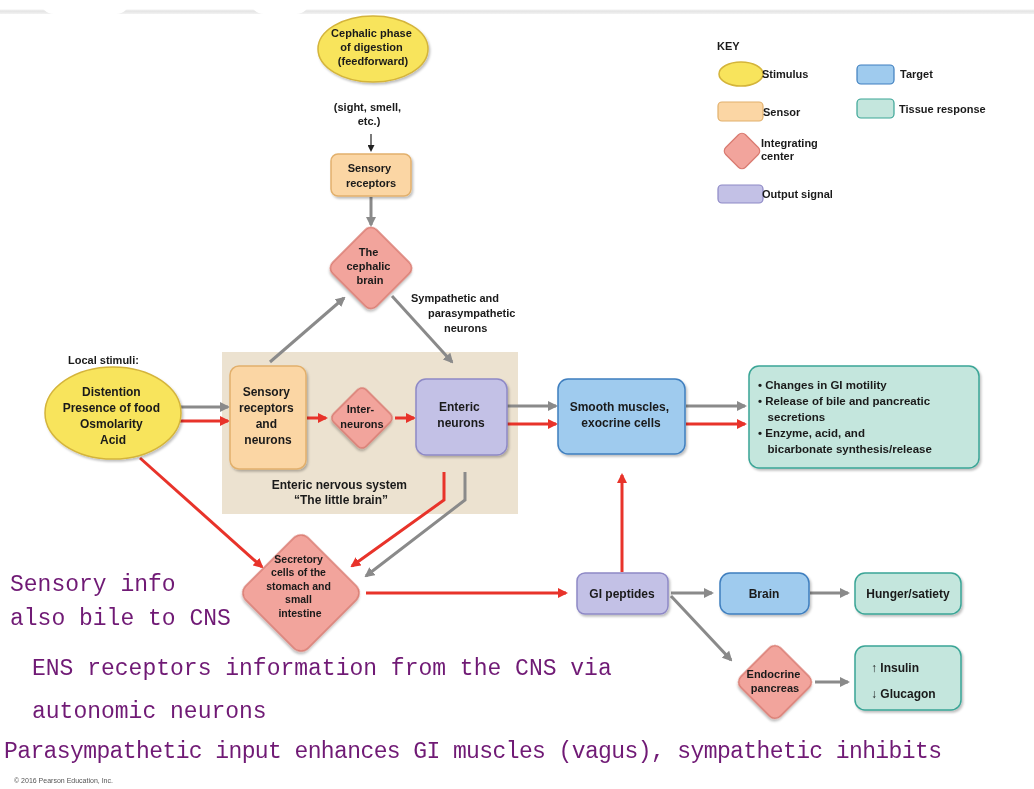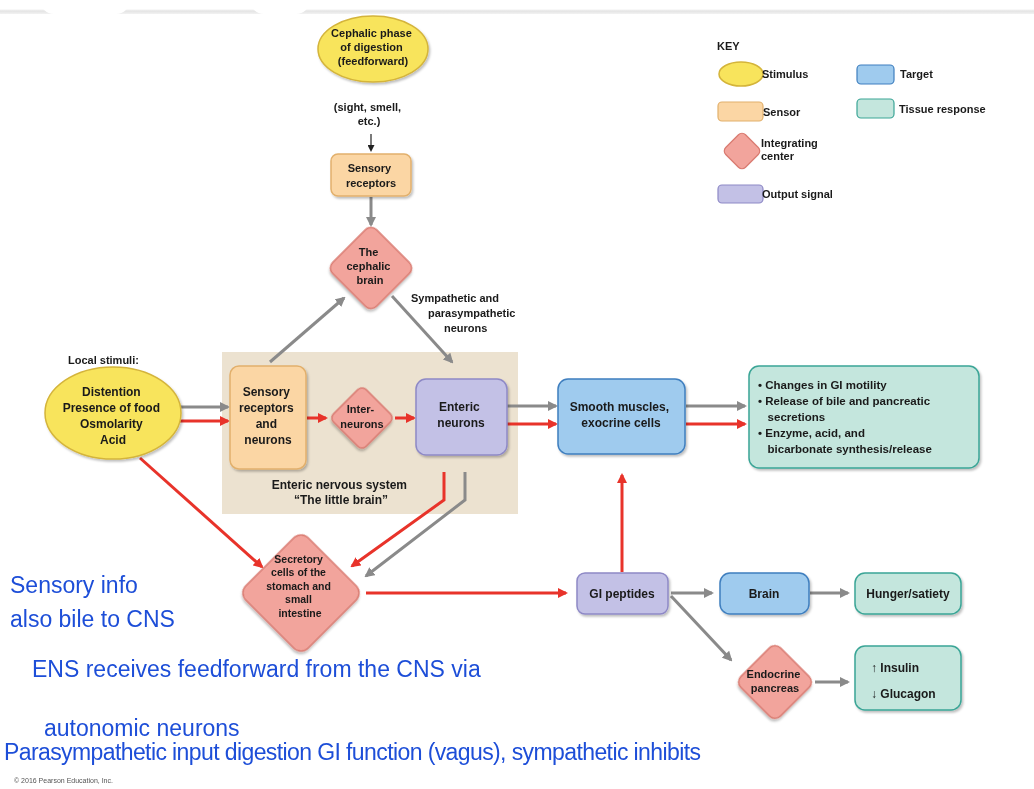--- a/index.html
+++ b/index.html
@@ -9,21 +9,21 @@
     font-family: "Liberation Sans", sans-serif;
   }
   .topbar {
     position: absolute; left: 0; top: 0; width: 1034px; height: 14px;
     background: linear-gradient(#ffffff 0, #ffffff 9px, #e4e4e4 11px, #f2f2f2 14px);
   }
   .topbar .gap { position:absolute; top:0; height:14px; background:#fff; border-radius:0 0 40px 40px; }
   svg#diagram { position: absolute; left: 0; top: 0; }
   .node-text { font-family: "Liberation Sans", sans-serif; font-weight: bold; fill: #1a1a1a; }
   .slide-text {
-    position: absolute; font-family: Liberation Sans, sans-serif; color: #1d4ed8;
+    position: absolute; font-family: Liberation Mono, monospace; color: #701a75;
     white-space: nowrap;
   }
   .copyright {
     position: absolute; left: 14px; top: 777px; font-size: 7px; color: #555;
     font-family: "Liberation Sans", sans-serif;
   }
 </style>
 </head>
 <body>
 
@@ -248,16 +248,16 @@
     </g>
     <g>
       <rect x="857" y="99" width="37" height="19" rx="4" fill="#c4e6dd" stroke="#3aa596" stroke-width="1.2"></rect>
       <text class="node-text" font-size="11" x="899" y="113">Tissue response</text>
     </g>
   </g>
 </svg>
 
 <div class="slide-text" style="left:10px; top:572px; font-size:23px;">Sensory info</div>
 <div class="slide-text" style="left:10px; top:606px; font-size:23px;">also bile to CNS</div>
-<div class="slide-text" style="left:32px; top:656px; font-size:23px;">ENS receives feedforward from the CNS via</div>
-<div class="slide-text" style="left:44px; top:699px; font-size:23px;margin-top:16px;">autonomic neurons</div>
-<div class="slide-text" style="left:4px; top:739px; font-size:23px; letter-spacing:-0.6px;">Parasympathetic input digestion GI function (vagus), sympathetic inhibits</div>
+<div class="slide-text" style="left:32px; top:656px; font-size:23px;">ENS receptors information from the CNS via</div>
+<div class="slide-text" style="left:32px; top:699px; font-size:23px;">autonomic neurons</div>
+<div class="slide-text" style="left:4px; top:739px; font-size:23px; letter-spacing:-0.6px;">Parasympathetic input enhances GI muscles (vagus), sympathetic inhibits</div>
 <div class="copyright">© 2016 Pearson Education, Inc.</div>
 
 </body></html>

